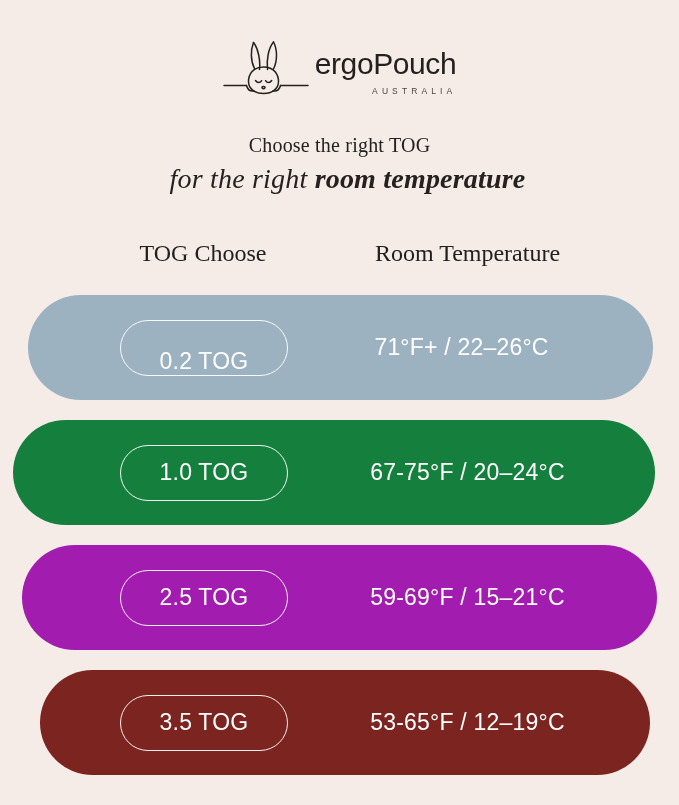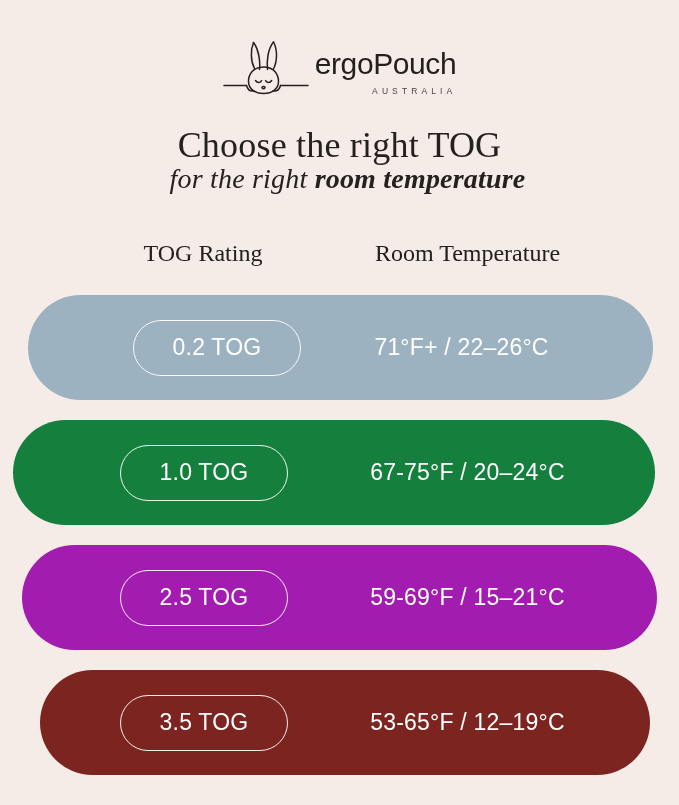--- a/index.html
+++ b/index.html
@@ -64,21 +64,21 @@
     position: absolute;
     top: 128px;
     left: 0;
     width: 679px;
     text-align: center;
     color: #24211f;
     font-family: "Liberation Serif", serif;
   }
   .headline .line1 {
     display: block;
-    font-size: 36px;
+    font-size: 20px;
     line-height: 34px;
     letter-spacing: 0.2px;
   }
   .headline .line2 {
     display: block;
     font-size: 28px;
     line-height: 34px;
     font-style: italic;
     letter-spacing: 0.2px;
     padding-left: 16px;
@@ -197,27 +197,27 @@
     </span>
   </div>
 </div>
 
 <div class="headline">
   <span class="line1">Choose the right TOG</span>
   <span class="line2"><span>for the right </span><span class="strong">room temperature</span></span>
 </div>
 
 <div class="col-headers">
-  <span class="h-tog">TOG Rating</span>
+  <span class="h-tog">TOG Choose</span>
   <span class="h-room">Room Temperature</span>
 </div>
 
 <div class="rows" id="rows-container">
     <div class="tog-row" style="top: 0px; left: 28px; width: 625px; background: rgb(156, 178, 193);">
-      <div class="tog-badge" style="left: 105px;">
+      <div class="tog-badge" style="left: 92px; align-items: flex-end;">
         <span class="tog-badge-label">0.2 TOG</span>
       </div>
       <span class="temp-label" style="left: 292px;">71°F+ / 22–26°C</span>
     </div>
     <div class="tog-row" style="top: 125px; left: 13px; width: 642px; background: #15803d;">
       <div class="tog-badge" style="left: 107px;">
         <span class="tog-badge-label">1.0 TOG</span>
       </div>
       <span class="temp-label" style="left: 313px;">67-75°F / 20–24°C</span>
     </div>

